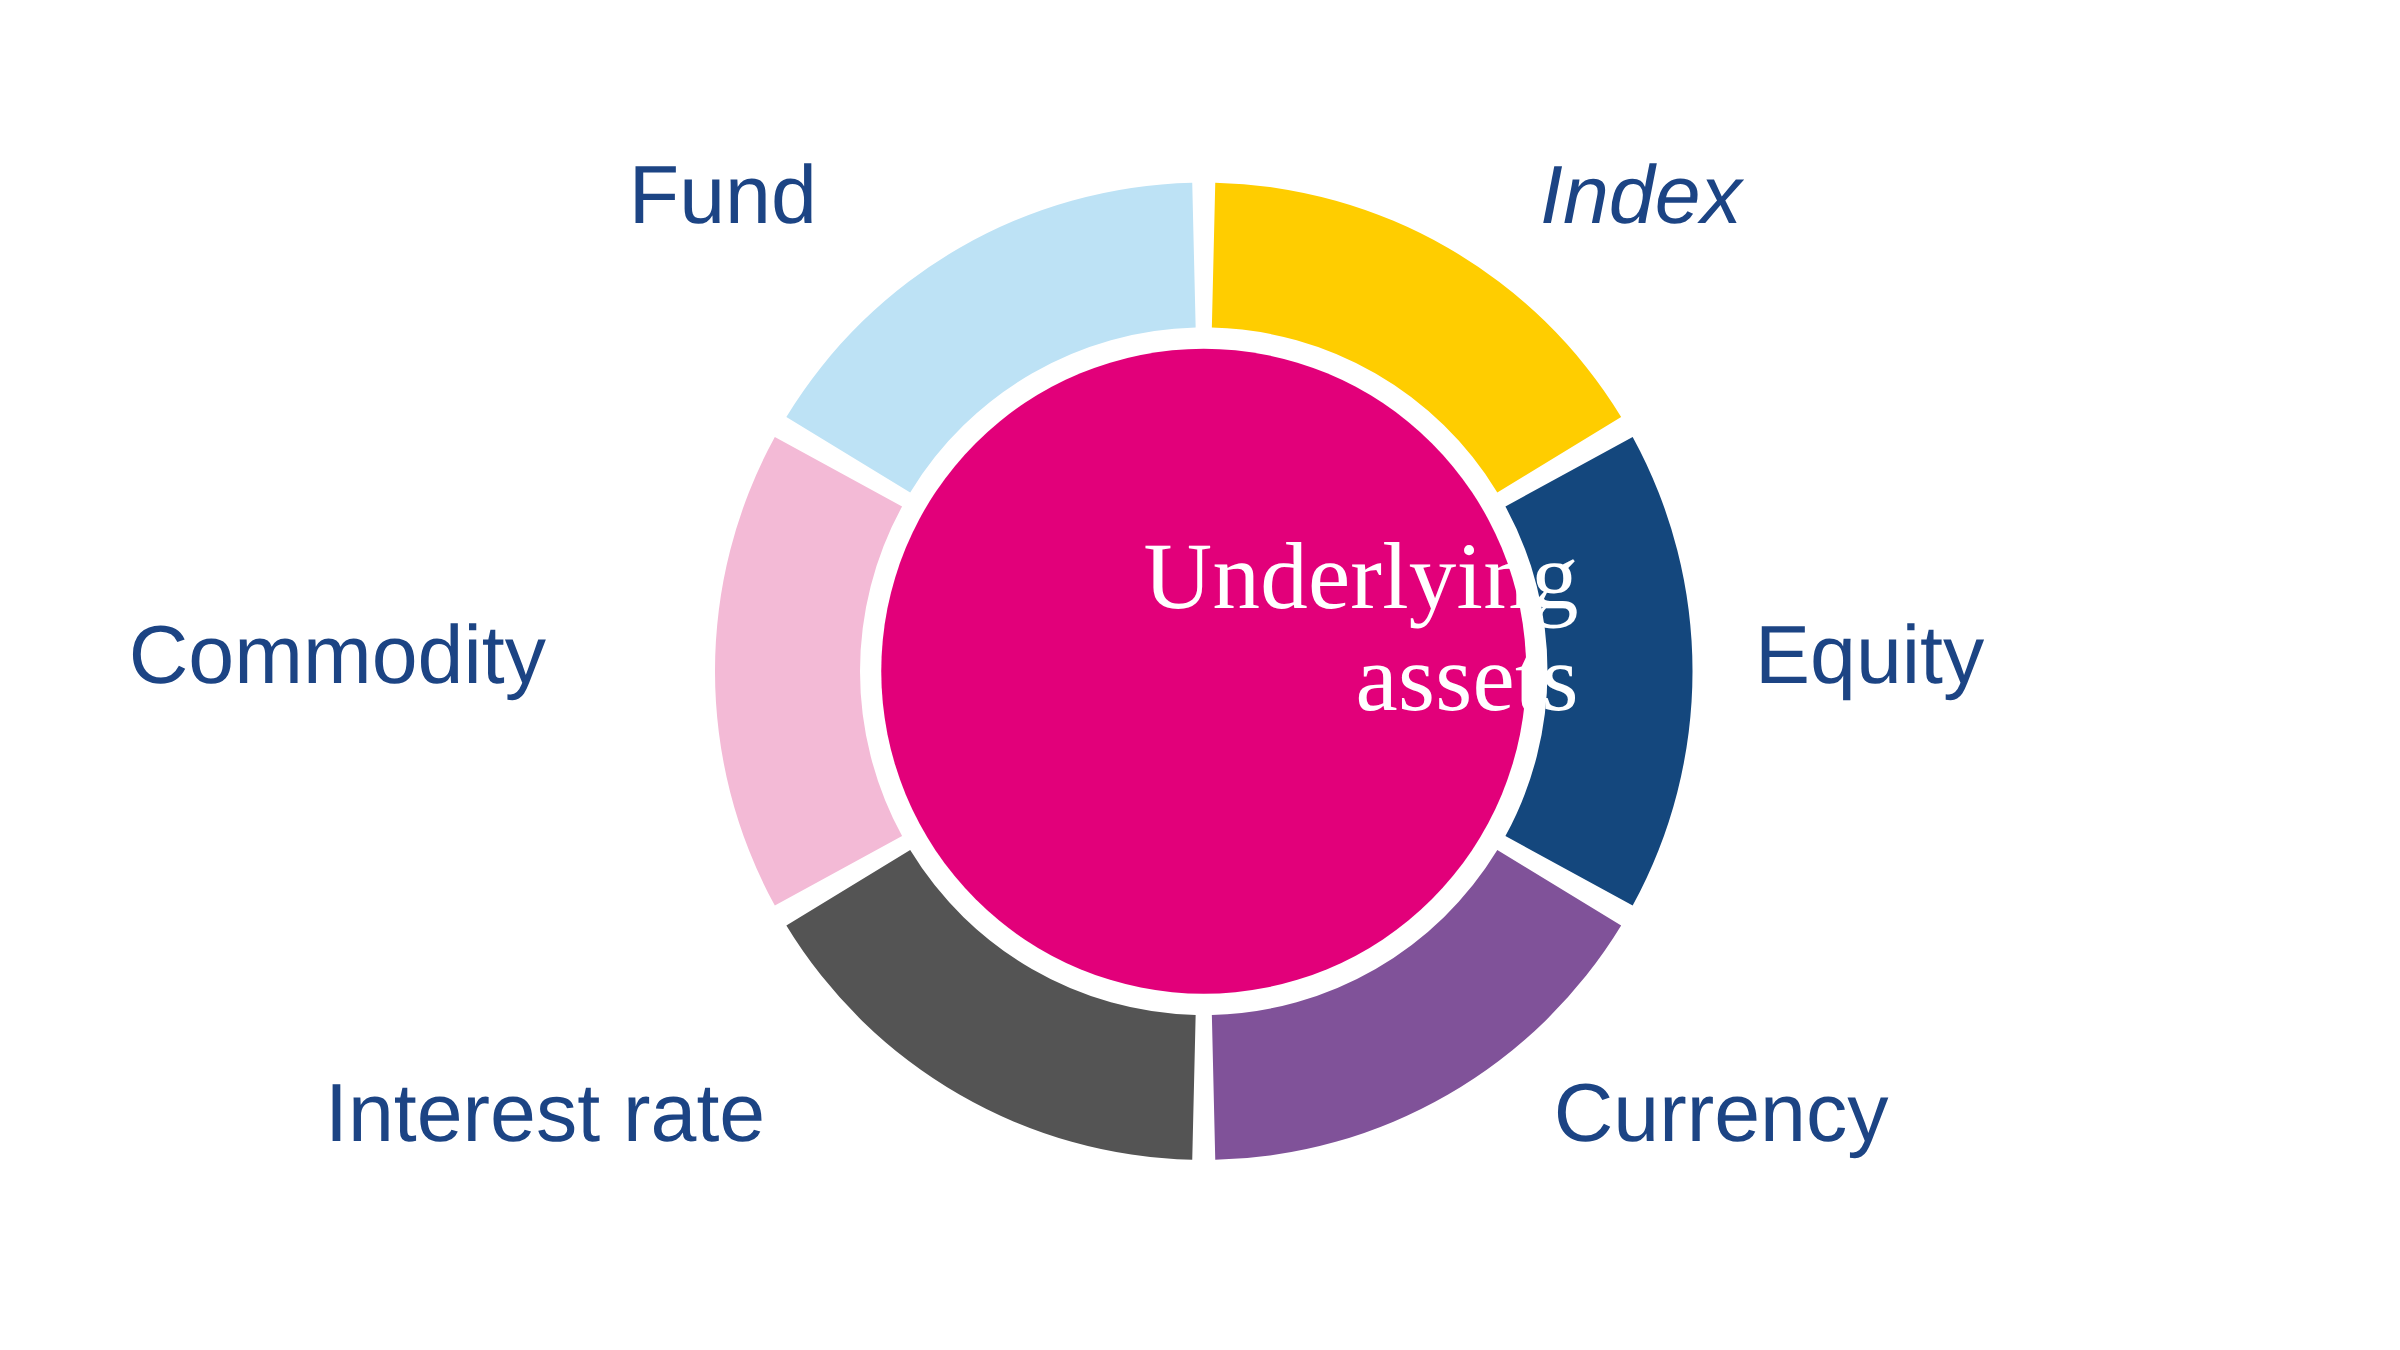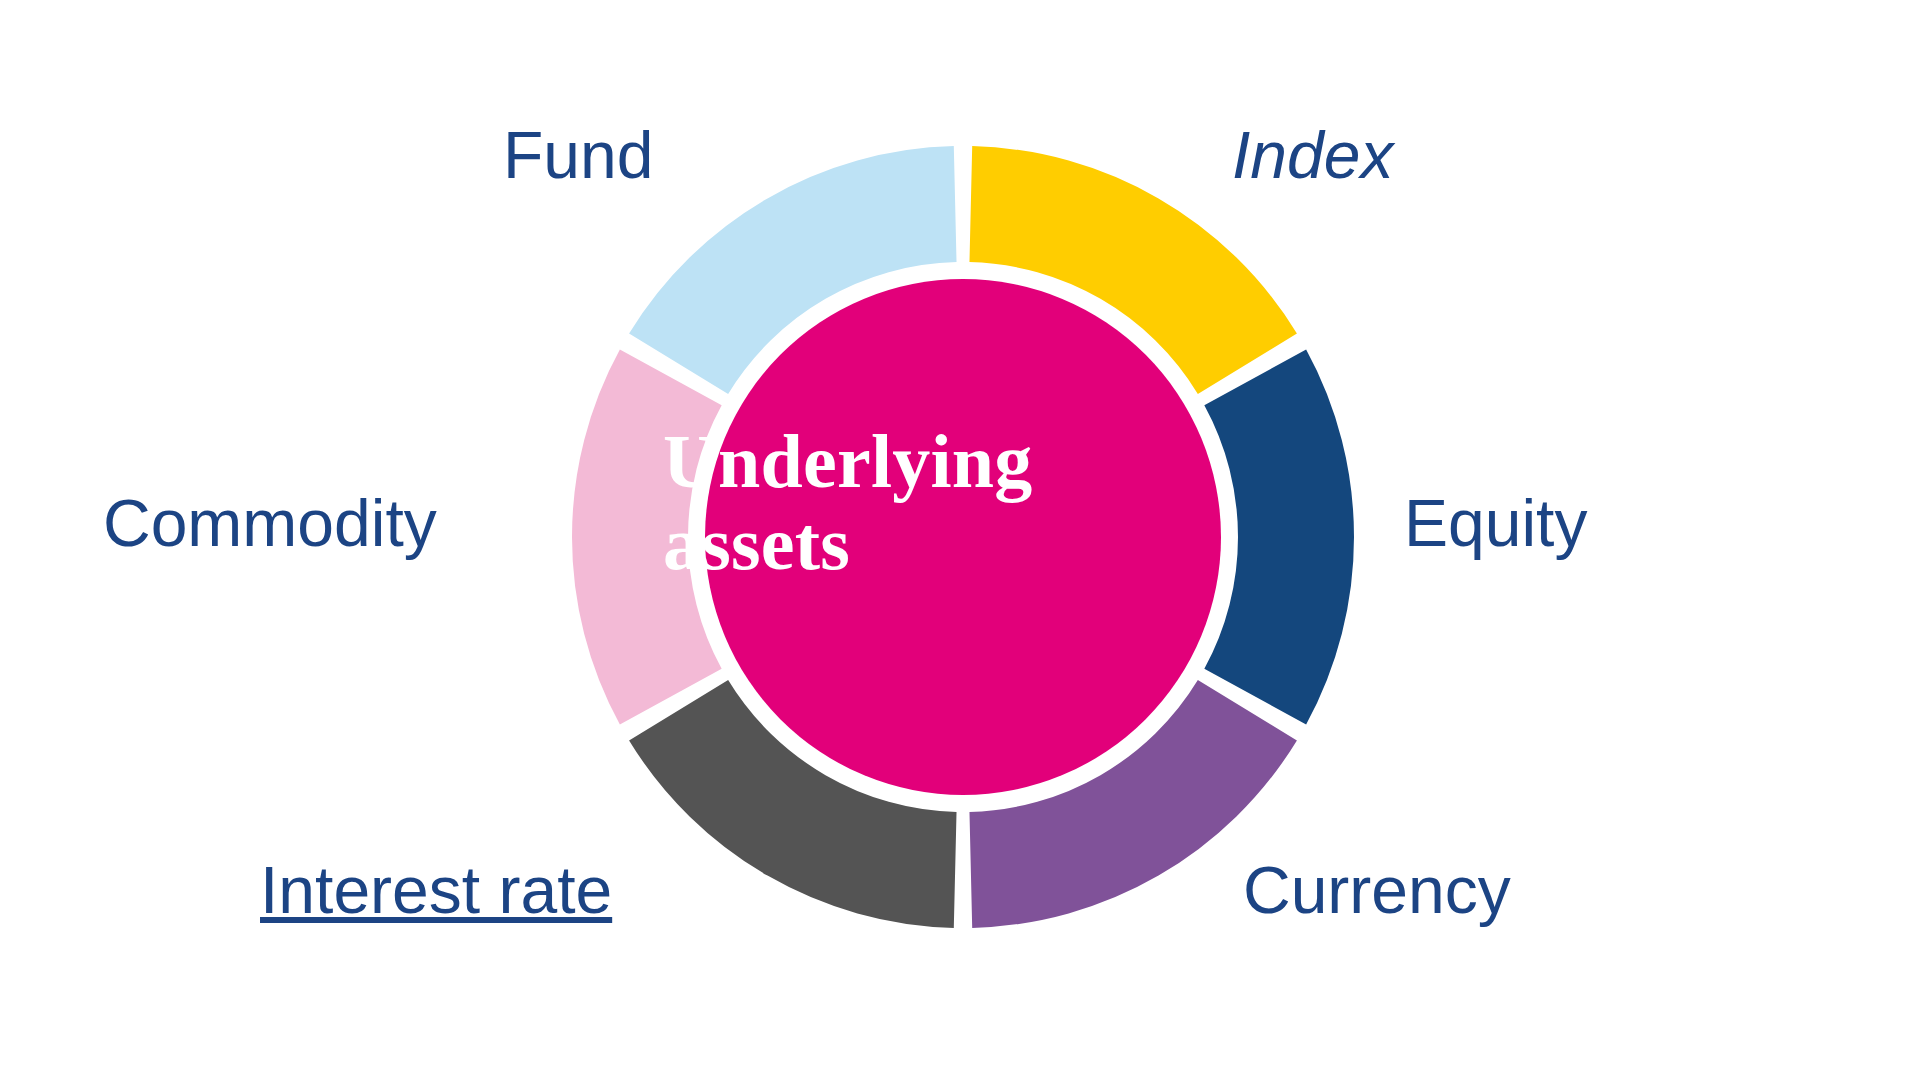--- a/index.html
+++ b/index.html
@@ -24,41 +24,41 @@
     left: 0;
     top: 0;
     width: 1920px;
     height: 1080px;
   }
   .center-text {
     position: absolute;
     left: 663px;
     top: 420px;
     width: 600px;
-    text-align: left;
+    text-align: right;
     color: #ffffff;
     font-family: "Liberation Serif", "DejaVu Serif", serif;
-    font-weight: bold;
+    font-weight: normal;
     font-size: 76px;
     line-height: 1.08;
     letter-spacing: 0.2px;
   }
   .ring-label {
     position: absolute;
     color: #1c4484;
     font-family: "Liberation Sans", "DejaVu Sans", sans-serif;
     font-weight: 400;
     font-size: 66px;
     line-height: 1;
     white-space: nowrap;
   }
   .lbl-index      { left: 1232px; top: 122px; font-style: italic;  }
   .lbl-equity     { left: 1404px; top: 490px;  }
   .lbl-currency   { left: 1243px; top: 857px;  text-align: left; }
-  .lbl-interest   { left: 260px;  top: 857px; text-decoration: underline;  }
+  .lbl-interest   { left: 260px;  top: 857px;  }
   .lbl-commodity  { left: 103px;  top: 490px;  }
   .lbl-fund       { left: 503px;  top: 122px; text-align: right;  }
 </style>
 </head>
 <body>
 
 <div id="canvas">
 
   <svg id="donut-svg" viewBox="0 0 1920 1080">
     <g>

